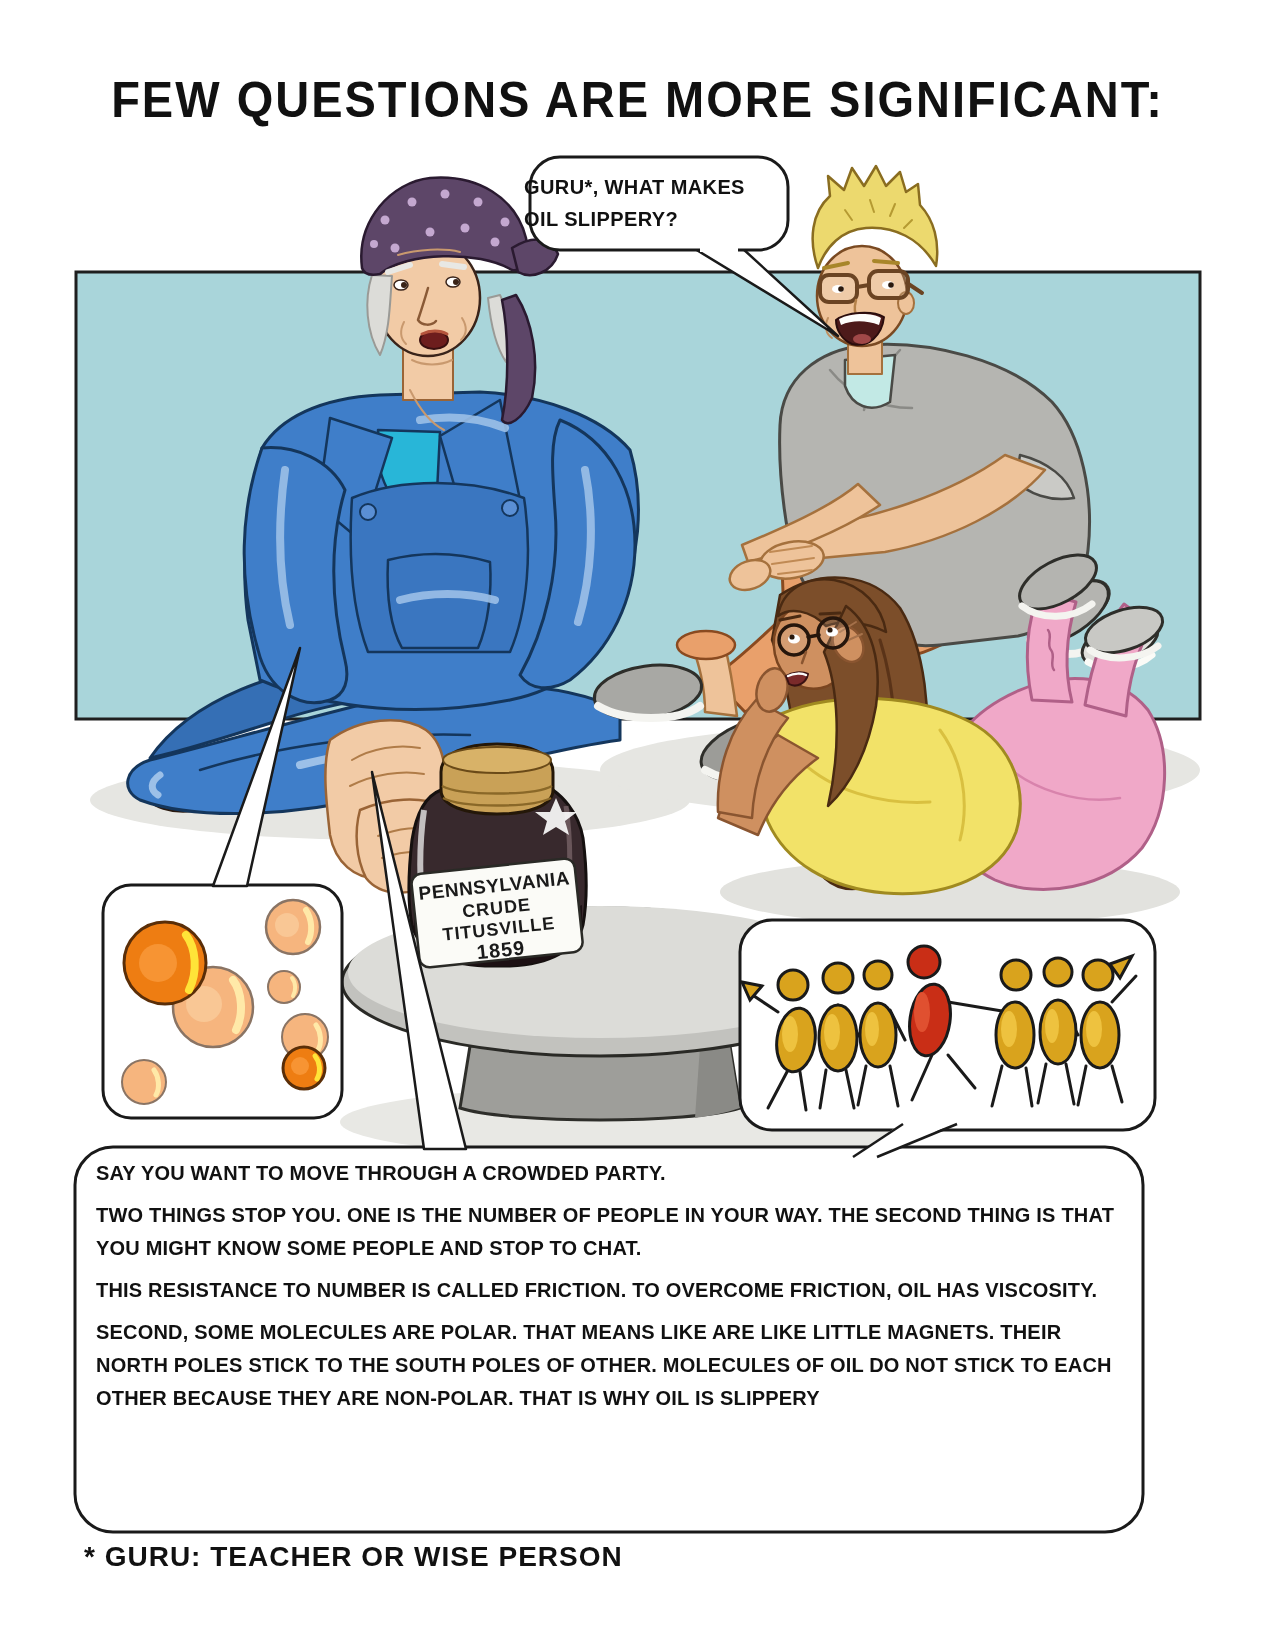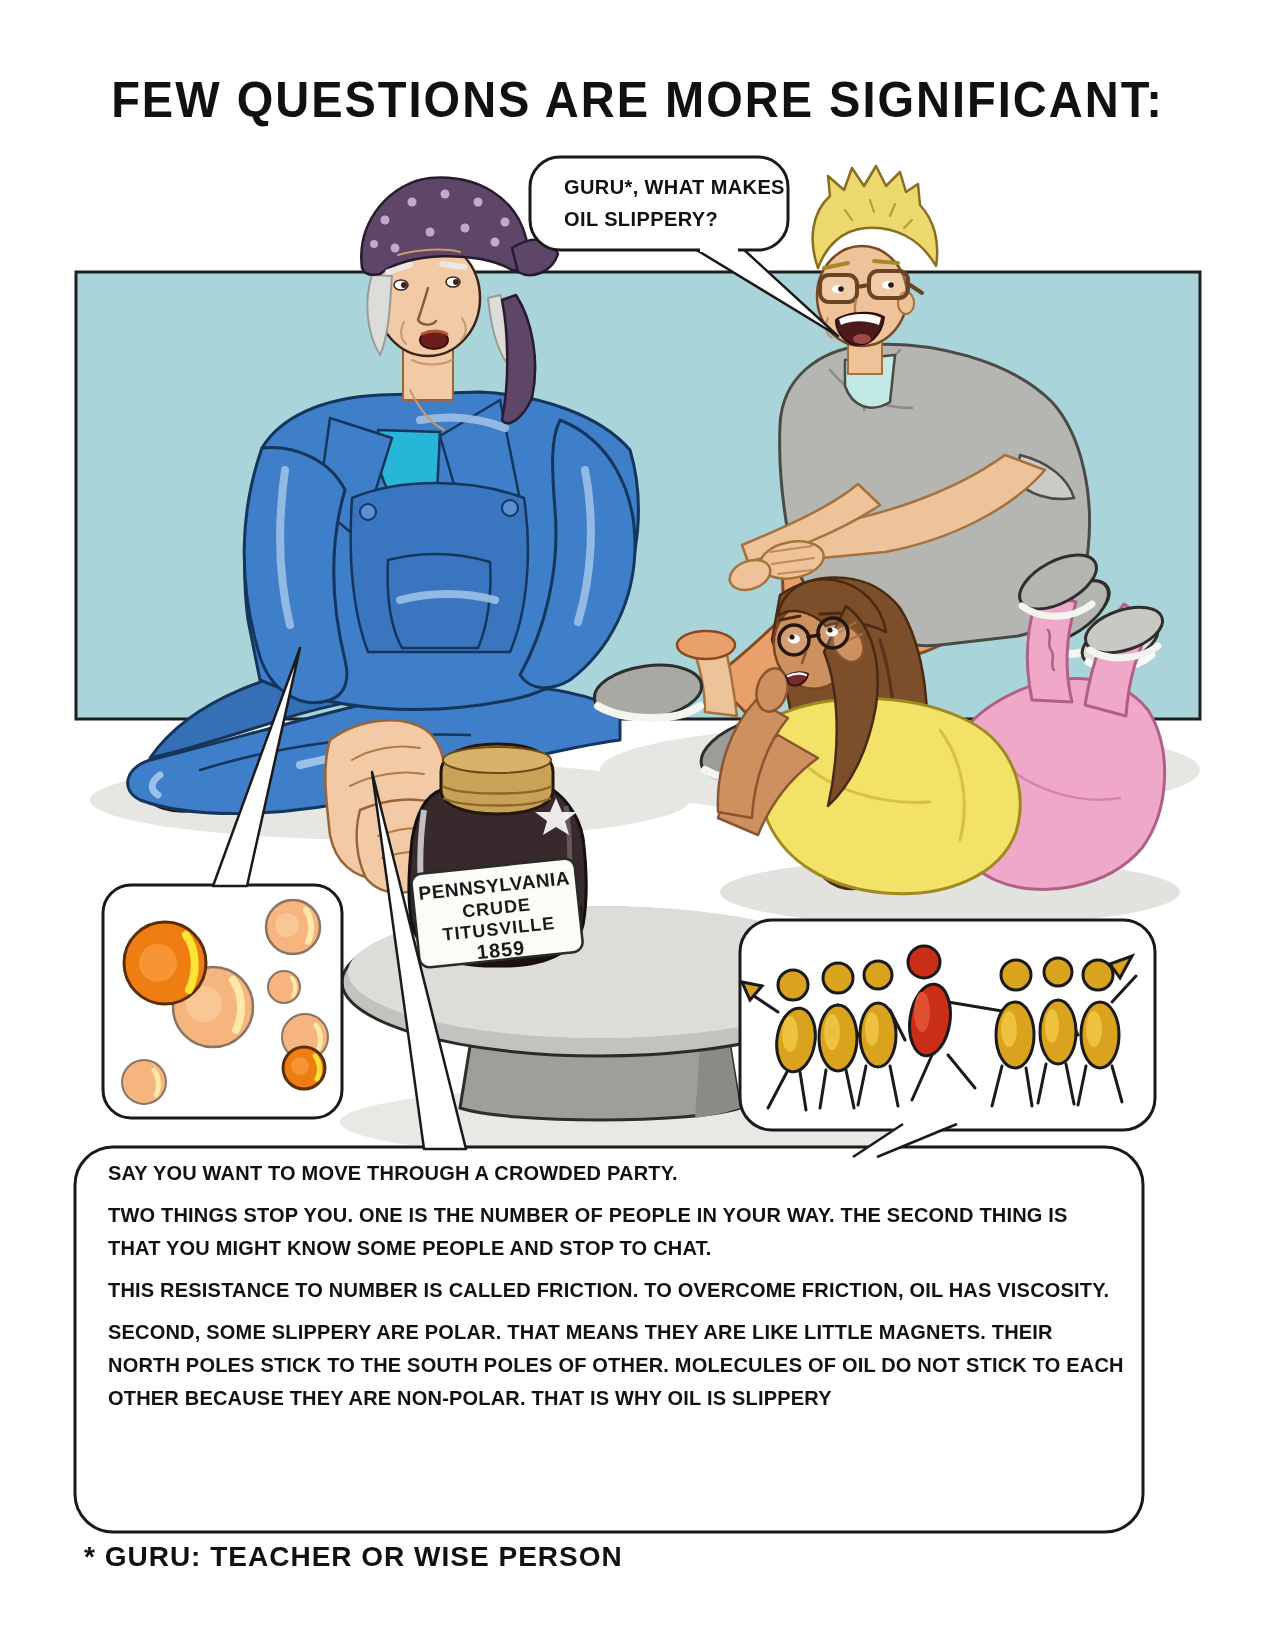--- a/index.html
+++ b/index.html
@@ -2,25 +2,25 @@
 <html><head>
 <meta charset="utf-8">
 <style>
   html,body{margin:0;padding:0;background:#ffffff;}
   body{width:1275px;height:1650px;position:relative;overflow:hidden;
        font-family:"Liberation Sans", sans-serif;}
   #scene-svg{position:absolute;left:0;top:0;z-index:1;}
   .txt{position:absolute;z-index:3;color:#111;font-weight:bold;}
   #page-title{left:0;top:72px;width:1275px;text-align:center;
       font-size:47px;letter-spacing:2px;transform:scaleY(1.05);}
-  #bubble-text{left:564px;top:171px;width:228px;font-size:20px;
+  #bubble-text{left:524px;top:171px;width:228px;font-size:20px;
       line-height:1.62;letter-spacing:.4px;}
   #explanation-text{left:96px;top:1157px;width:1030px;font-size:20px;
       line-height:33px;letter-spacing:.2px;}
-  #explanation-text p{margin:0 0 9px 12px;}
+  #explanation-text p{margin:0 0 9px 0;}
   #footnote{left:84px;top:1541px;width:900px;font-size:28px;letter-spacing:1px;}
 </style>
 </head>
 <body>
 
 <svg id="scene-svg" width="1275" height="1650" viewBox="0 0 1275 1650">
 
   <rect x="76" y="272" width="1124" height="447" fill="#a9d5da" stroke="#1f1f1f" stroke-width="3"></rect>
 
   <g>
@@ -385,16 +385,16 @@
 </svg>
 
 <div id="page-title" class="txt">FEW QUESTIONS ARE MORE SIGNIFICANT:</div>
 
 <div id="bubble-text" class="txt">GURU*, WHAT MAKES OIL SLIPPERY?</div>
 
 <div id="explanation-text" class="txt">
   <p>SAY YOU WANT TO MOVE THROUGH A CROWDED PARTY.</p>
   <p>TWO THINGS STOP YOU. ONE IS THE NUMBER OF PEOPLE IN YOUR WAY. THE SECOND THING IS THAT YOU MIGHT KNOW SOME PEOPLE AND STOP TO CHAT.</p>
   <p>THIS RESISTANCE TO NUMBER IS CALLED FRICTION. TO OVERCOME FRICTION, OIL HAS VISCOSITY.</p>
-  <p>SECOND, SOME SLIPPERY ARE POLAR. THAT MEANS THEY ARE LIKE LITTLE MAGNETS. THEIR NORTH POLES STICK TO THE SOUTH POLES OF OTHER. MOLECULES OF OIL DO NOT STICK TO EACH OTHER BECAUSE THEY ARE NON-POLAR. THAT IS WHY OIL IS SLIPPERY</p>
+  <p>SECOND, SOME MOLECULES ARE POLAR. THAT MEANS LIKE ARE LIKE LITTLE MAGNETS. THEIR NORTH POLES STICK TO THE SOUTH POLES OF OTHER. MOLECULES OF OIL DO NOT STICK TO EACH OTHER BECAUSE THEY ARE NON-POLAR. THAT IS WHY OIL IS SLIPPERY</p>
 </div>
 
 <div id="footnote" class="txt">* GURU: TEACHER OR WISE PERSON</div>
 
 </body></html>

